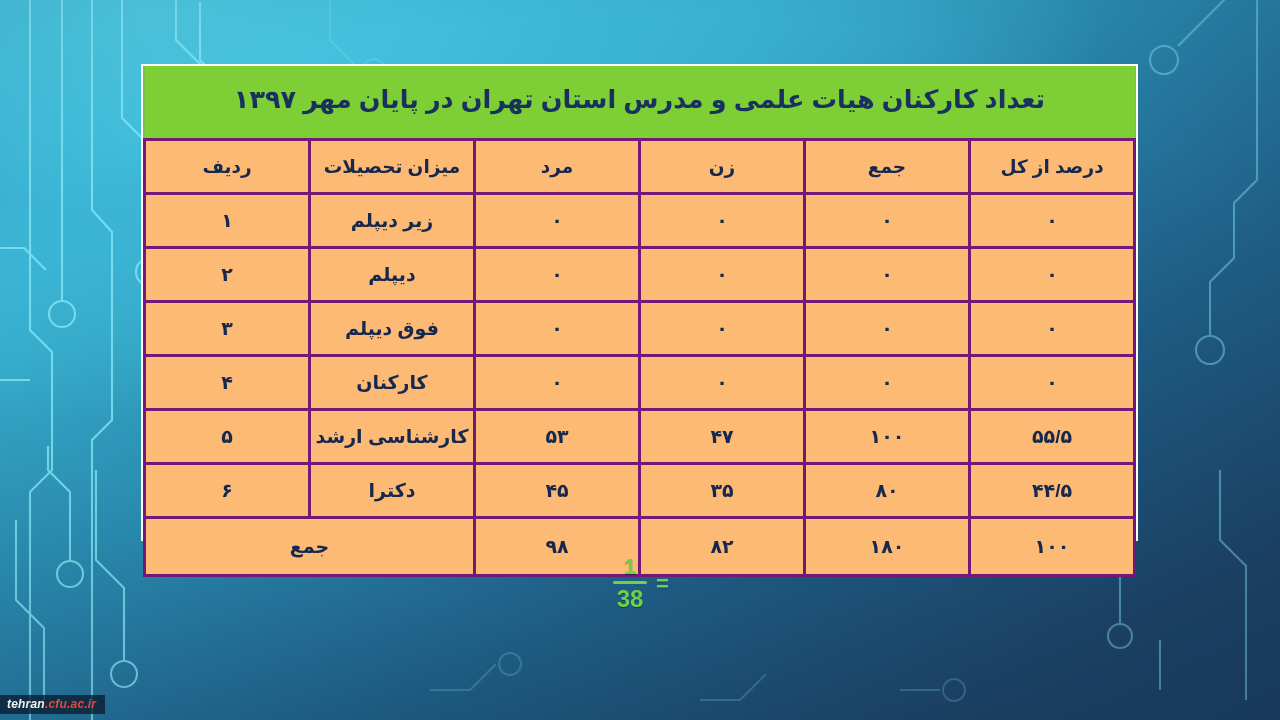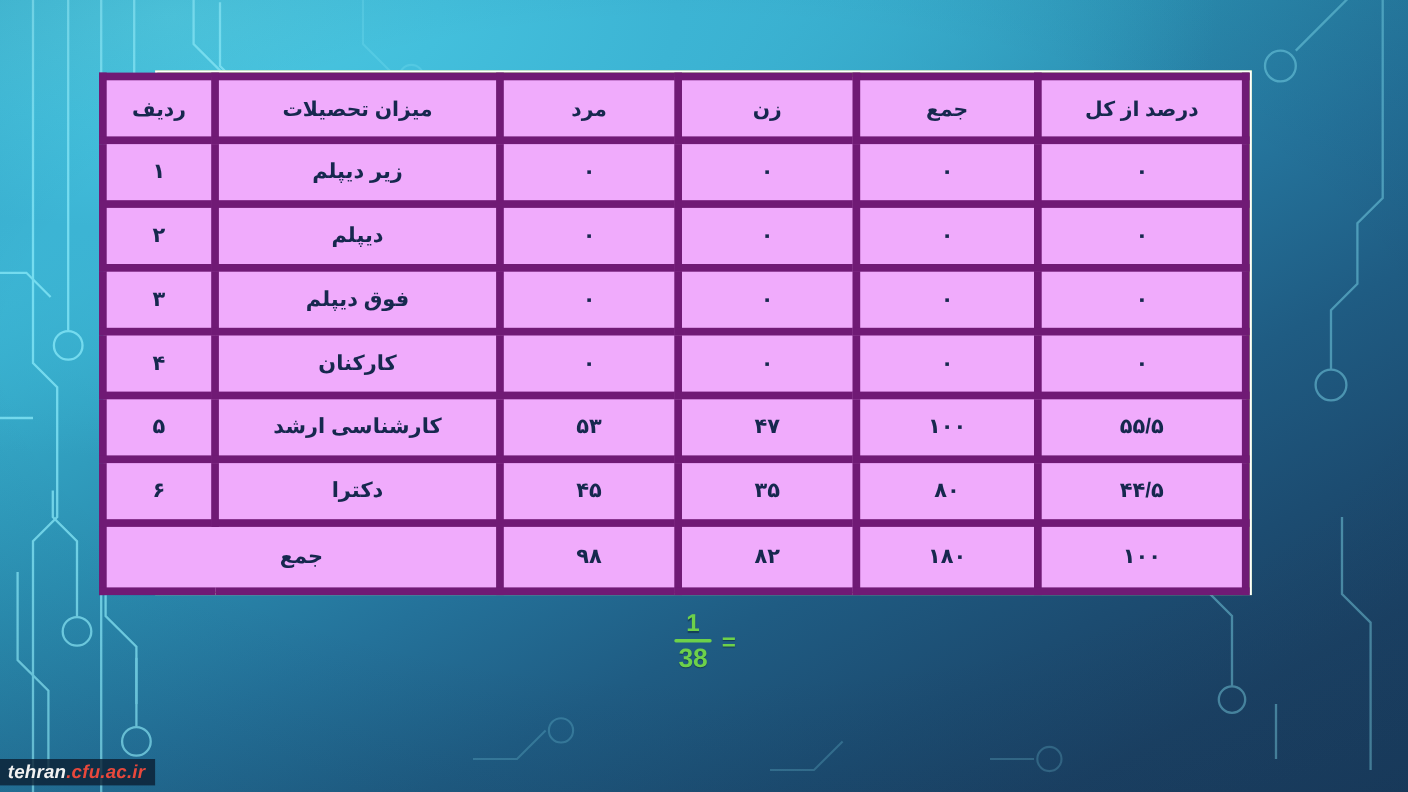--- a/index.html
+++ b/index.html
@@ -37,24 +37,24 @@
     position:absolute;left:141px;top:64px;width:997px;height:477px;
     box-sizing:border-box;
     border:2px solid #ffffff;
     background:#76c247;
   }
   table.stat{
     width:100%;height:100%;border-collapse:collapse;table-layout:fixed;
     color:#16284e;
   }
   table.stat td,table.stat th{
-    border:7px solid #701a75;
+    border:3px solid #701a75;
     text-align:center;vertical-align:middle;
     padding:0;
-    background:#f0abfc;
+    background:#fdba74;
     font-weight:bold;
     color:#16284e;
     letter-spacing:.2px;
   }
   
   tr.title-row td{
     background:#7dcf35;
     border:none;
     border-bottom:1px solid #ffffff;
     font-size:25.5px;
@@ -110,21 +110,21 @@
   #fraction .bar{
     width:34px;height:3px;background:#6dd14a;border-radius:2px;margin:1px 0 2px;
   }
   #fraction .denom{font-size:24px;padding-top:1px;}
 
   
   #watermark{
     position:absolute;left:0;bottom:6px;
     background:rgba(10,28,48,.78);
     padding:3px 9px 4px 7px;
-    font-size:17px;font-weight:bold;font-style:italic;
+    font-size:12px;font-weight:bold;font-style:italic;
     direction:ltr;
     letter-spacing:.2px;
     line-height:1;
   }
   #watermark .wm-a{color:#f2f2f2;}
   #watermark .wm-b{color:#e8483c;}
 </style>
 </head>
 <body>
 
@@ -173,20 +173,23 @@
     <circle cx="954" cy="690" r="11"></circle>
   </g>
 </svg>
 
 <div id="bg-vignette"></div>
 
 <div id="table-wrap">
   <table class="stat">
     <tbody>
 
+      <tr class="title-row">
+        <td colspan="6">تعداد کارکنان هیات علمی و مدرس استان تهران در پایان  مهر ۱۳۹۷</td>
+      </tr>
 
       <tr class="head-row">
         <td class="c-pct">درصد از کل</td>
         <td class="c-sum">جمع</td>
         <td class="c-female">زن</td>
         <td class="c-male">مرد</td>
         <td class="c-edu">میزان تحصیلات</td>
         <td class="c-radif">ردیف</td>
       </tr>
 

